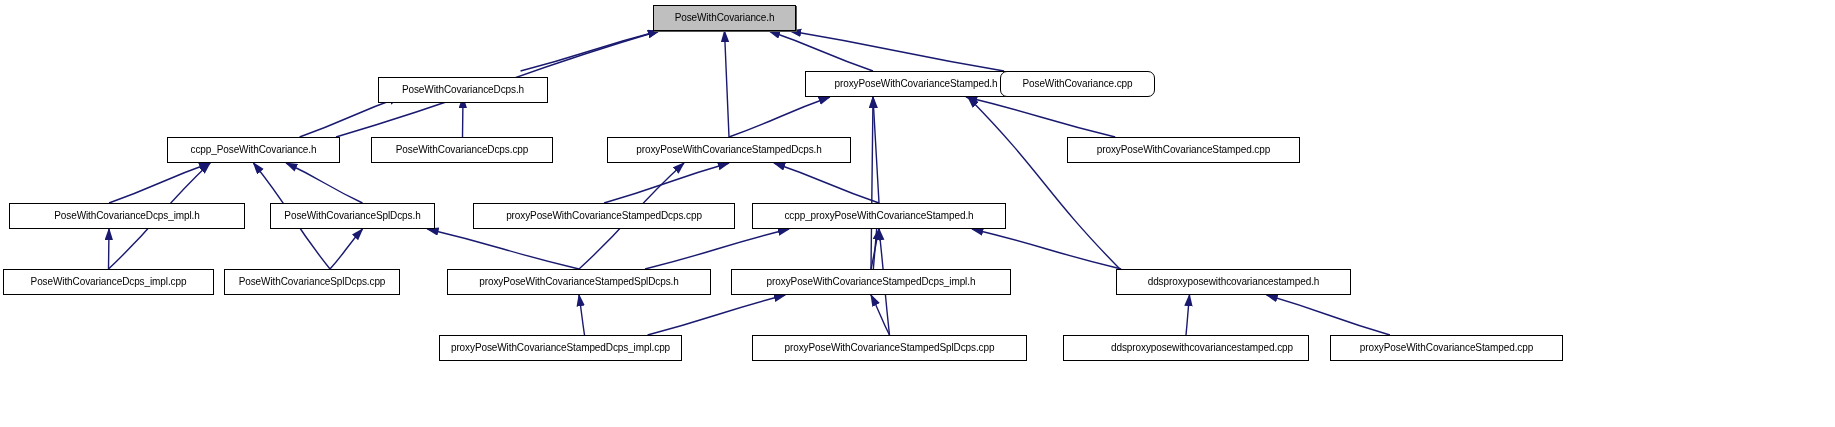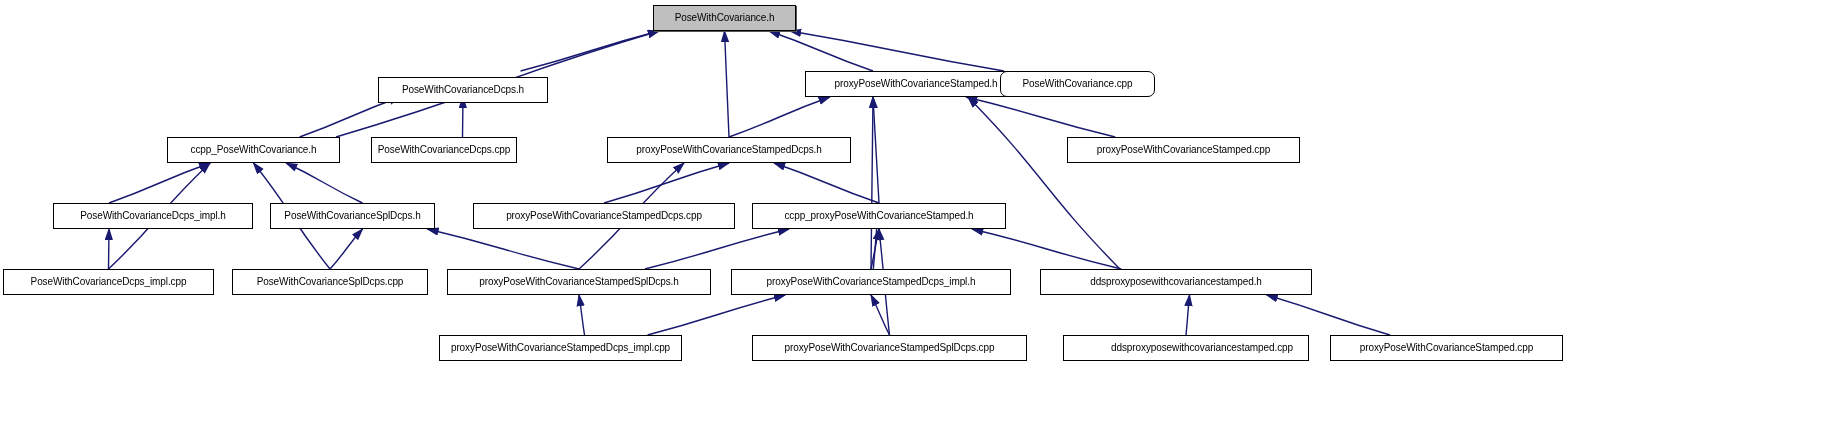--- a/index.html
+++ b/index.html
@@ -105,54 +105,54 @@
       </div>
       <div class="node" style="left: 762px; top: 71px; width: 222px; margin-left: 43px;">
         <span class="label">proxyPoseWithCovarianceStamped.h</span>
       </div>
       <div class="node" style="left: 1000px; top: 71px; width: 155px; border-radius: 7px;">
         <span class="label">PoseWithCovariance.cpp</span>
       </div>
       <div class="node" style="left: 167px; top: 137px; width: 173px;">
         <span class="label">ccpp_PoseWithCovariance.h</span>
       </div>
-      <div class="node" style="left: 371px; top: 137px; width: 146px;">
+      <div class="node" style="left: 371px; top: 137px; width: 182px;">
         <span class="label">PoseWithCovarianceDcps.cpp</span>
       </div>
       <div class="node" style="left: 607px; top: 137px; width: 244px; justify-content: center;">
         <span class="label">proxyPoseWithCovarianceStampedDcps.h</span>
       </div>
       <div class="node" style="left: 1067px; top: 137px; width: 233px;">
         <span class="label">proxyPoseWithCovarianceStamped.cpp</span>
       </div>
-      <div class="node" style="left: 9px; top: 203px; width: 200px; margin-left: 44px;">
+      <div class="node" style="left: 9px; top: 203px; width: 236px;">
         <span class="label">PoseWithCovarianceDcps_impl.h</span>
       </div>
       <div class="node" style="left: 270px; top: 203px; width: 165px;">
         <span class="label">PoseWithCovarianceSplDcps.h</span>
       </div>
       <div class="node" style="left: 473px; top: 203px; width: 262px;">
         <span class="label">proxyPoseWithCovarianceStampedDcps.cpp</span>
       </div>
       <div class="node" style="left: 752px; top: 203px; width: 254px;">
         <span class="label">ccpp_proxyPoseWithCovarianceStamped.h</span>
       </div>
       <div class="node" style="left: 3px; top: 269px; width: 211px;">
         <span class="label">PoseWithCovarianceDcps_impl.cpp</span>
       </div>
-      <div class="node" style="left: 232px; top: 269px; width: 196px;">
+      <div class="node" style="left: 224px; top: 269px; width: 176px;">
         <span class="label">PoseWithCovarianceSplDcps.cpp</span>
       </div>
       <div class="node" style="left: 447px; top: 269px; width: 264px;">
         <span class="label">proxyPoseWithCovarianceStampedSplDcps.h</span>
       </div>
       <div class="node" style="left: 731px; top: 269px; width: 280px;">
         <span class="label">proxyPoseWithCovarianceStampedDcps_impl.h</span>
       </div>
-      <div class="node" style="left: 1040px; top: 269px; width: 272px; justify-content: center;">
+      <div class="node" style="left: 1116px; top: 269px; width: 235px; justify-content: center;">
         <span class="label">ddsproxyposewithcovariancestamped.h</span>
       </div>
       <div class="node" style="left: 439px; top: 335px; width: 243px;">
         <span class="label">proxyPoseWithCovarianceStampedDcps_impl.cpp</span>
       </div>
       <div class="node" style="left: 752px; top: 335px; width: 275px;">
         <span class="label">proxyPoseWithCovarianceStampedSplDcps.cpp</span>
       </div>
       <div class="node" style="left: 1063px; top: 335px; width: 246px; padding-left: 32px;">
         <span class="label">ddsproxyposewithcovariancestamped.cpp</span>

